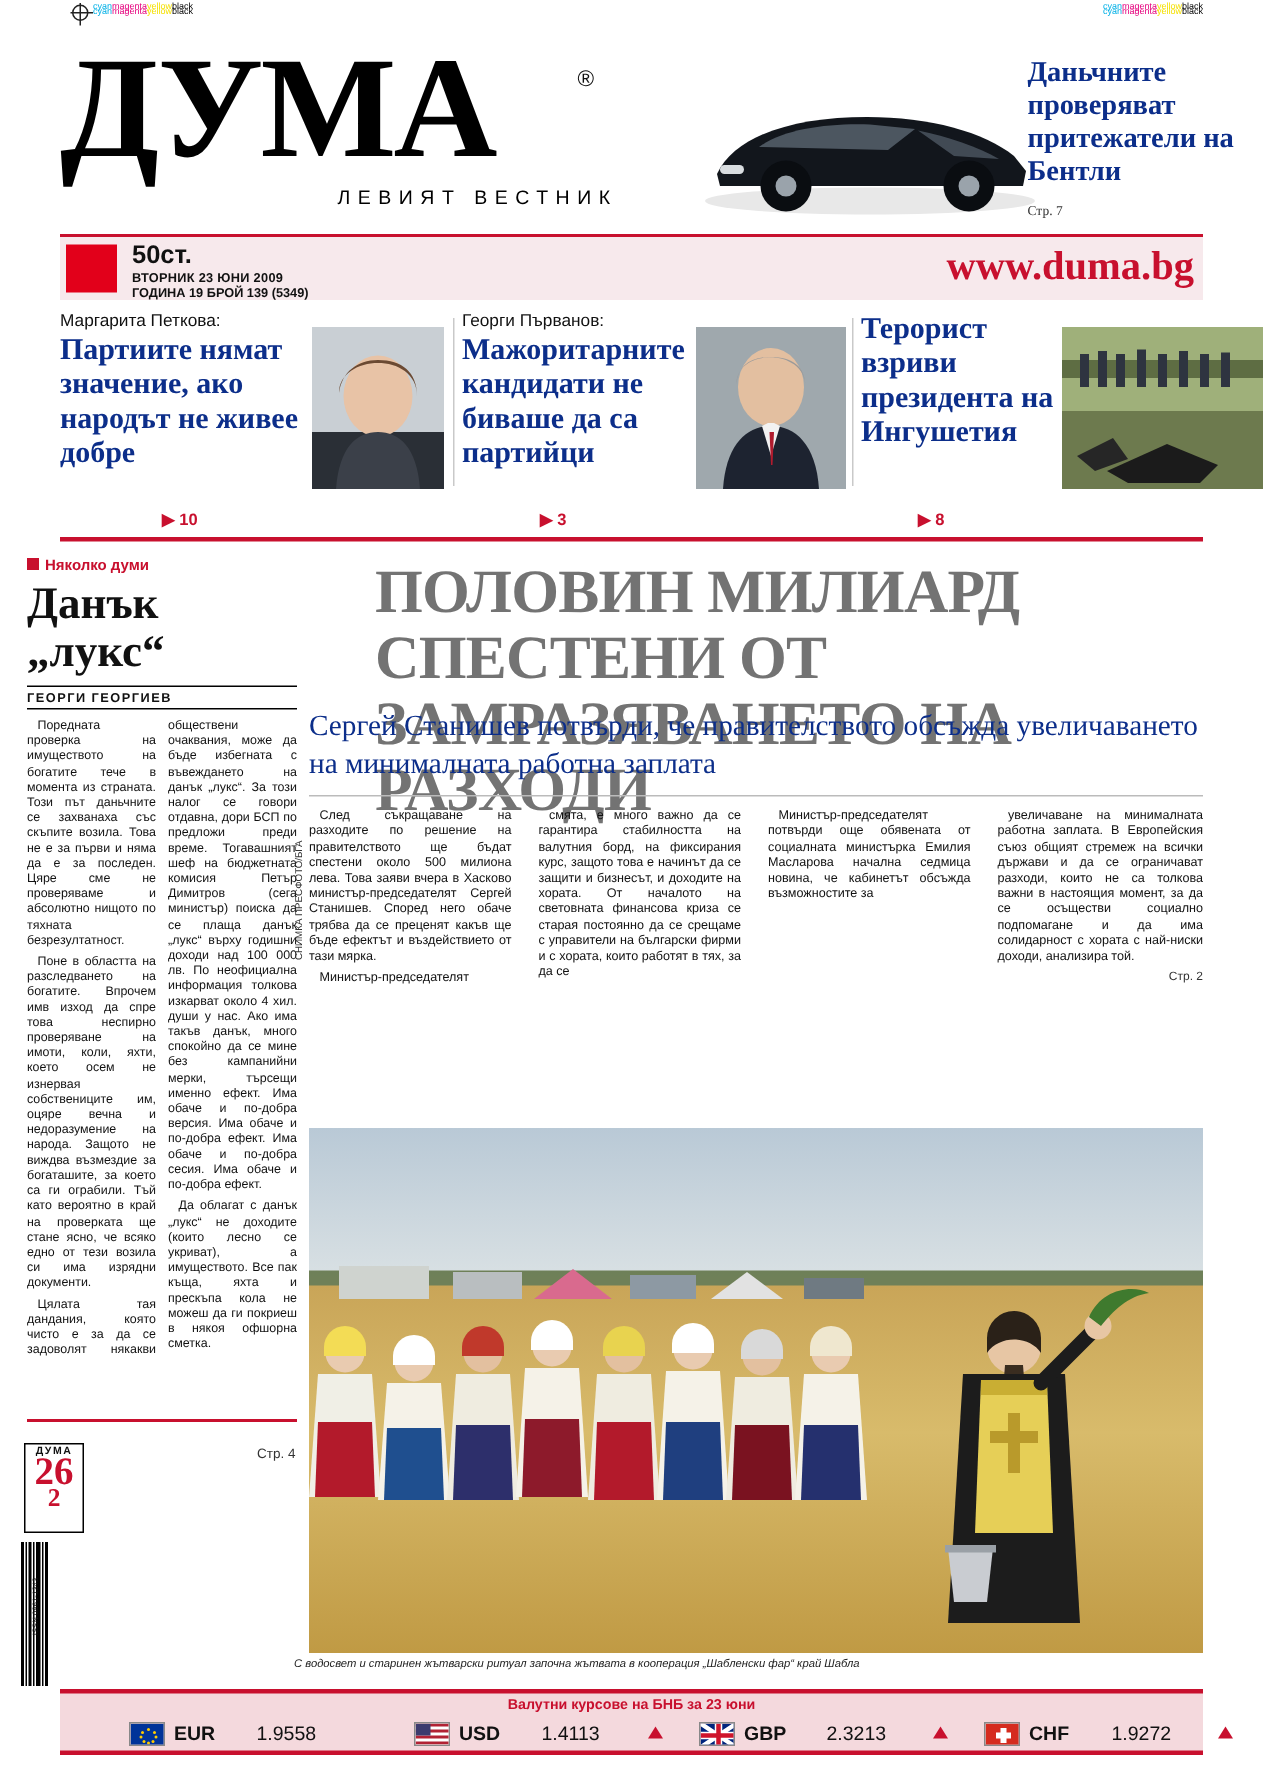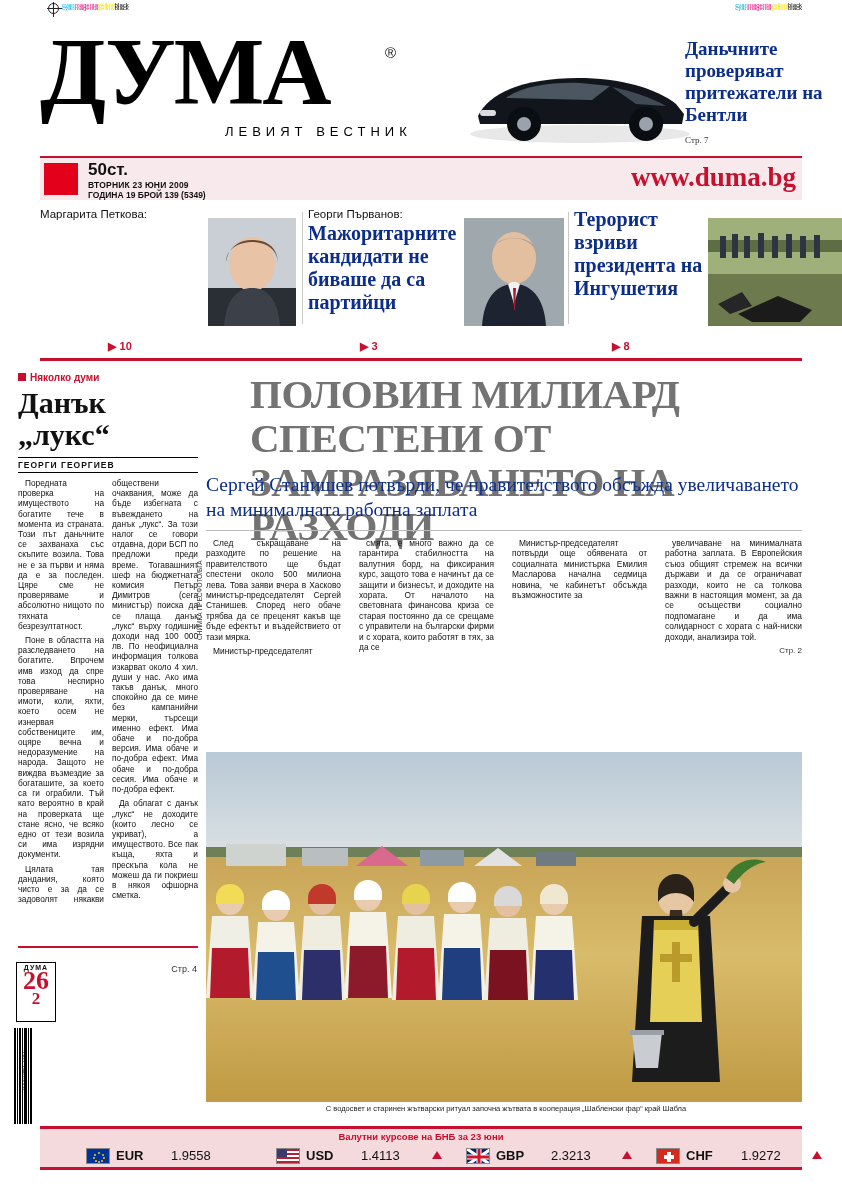--- a/index.html
+++ b/index.html
@@ -156,22 +156,22 @@
   .bcol.c3 { left:306px; }
   .bcol.c4 { left:459px; width:137px;}
   .bcol .pg { display:block; text-align:right; font-size:8px; color:#333; margin-top:4px;}
 
   
   .photo {
     position:absolute; left:206px; top:752px; width:596px; height:350px;
     overflow:hidden;
   }
   .photocap {
-    position:absolute; left:208px; top:1104px; width:596px;
-    font-size:7.5px; line-height:9.5px; color:#222; text-align:center;
+    position:absolute; left:196px; top:1104px; width:596px;
+    font-size:7.5px; line-height:9.5px; color:#222; text-align:left;font-style:italic;
   }
   .photocredit {
     position:absolute; left:196px; top:640px; width:110px;
     font-size:6.5px; color:#333; transform:rotate(-90deg); transform-origin:left top;
   }
 
   
   .fx {
     position:absolute; left:40px; top:1126px; width:762px; height:44px;
     background:#f4d9dd; border-top:3px solid #c8102e; border-bottom:3px solid #c8102e;
@@ -242,20 +242,21 @@
     <div class="issue">ГОДИНА 19 БРОЙ 139 (5349)</div>
     <div class="site">www.duma.bg</div>
   </div>
 
   <div class="teasers">
     <div class="vdiv" style="left:262px"></div>
     <div class="vdiv" style="left:528px"></div>
 
     <div class="tz tz-1">
       <div class="kicker">Маргарита Петкова:</div>
+      <div class="head">Партиите нямат значение, ако народът не живее добре</div>
     </div>
     <div class="tz-photo-1">
       <svg width="88" height="108" viewBox="0 0 88 108">
         <rect width="88" height="108" fill="#c9cfd4"></rect>
         <rect y="70" width="88" height="38" fill="#2a2f36"></rect>
         <ellipse cx="44" cy="46" rx="23" ry="27" fill="#e8c3a6"></ellipse>
         <path d="M18 44 C18 18 70 16 70 46 C70 30 60 22 44 22 C30 22 20 30 18 44Z" fill="#6b4a33"></path>
         <path d="M16 108 C18 80 30 70 44 70 C58 70 70 80 72 108Z" fill="#3b4049"></path>
       </svg>
     </div>

